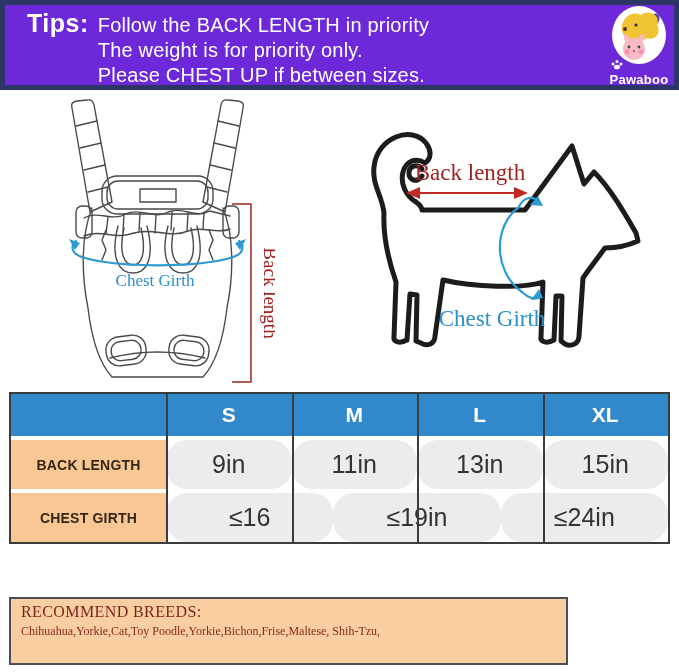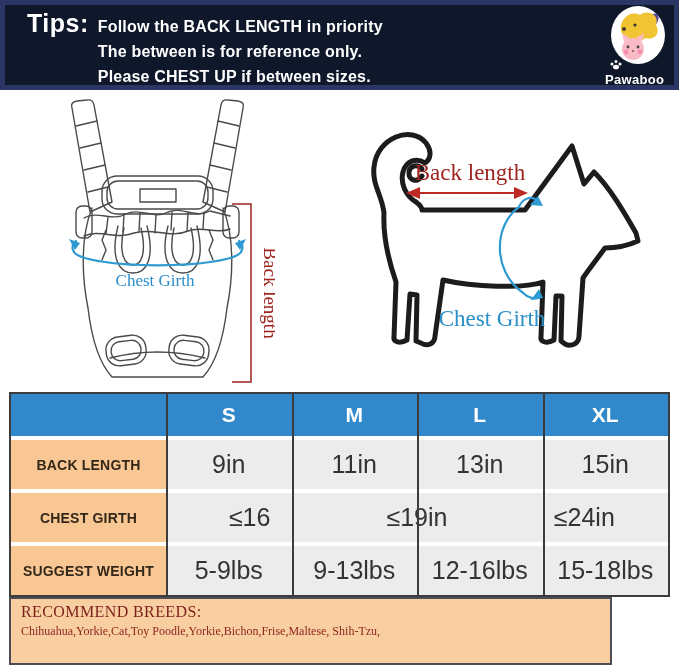--- a/index.html
+++ b/index.html
@@ -1,60 +1,60 @@
 <!DOCTYPE html>
 <html><head>
 <meta charset="utf-8">
 <style>
   html,body{margin:0;padding:0;}
   body{width:679px;height:672px;background:#ffffff;position:relative;overflow:hidden;
        font-family:"Liberation Sans", sans-serif;}
 
   
   .banner{position:absolute;left:0;top:0;width:679px;height:90px;box-sizing:border-box;
-          background:#0f172a;border:5px solid #2b3664;}
+          background:#6d28d9;border:5px solid #2b3664;}
   .banner-inner{display:flex;align-items:baseline;padding:4px 0 0 22px;color:#fff;}
   .tips-label{font-size:25px;font-weight:bold;margin-right:9px;letter-spacing:0.5px;}
-  .tip-lines{font-size:16px;font-weight:bold;line-height:25px;letter-spacing:0.2px;}
-  .logo{position:absolute;right:6px;top:4px;width:68px;color:#fff;}
+  .tip-lines{font-size:20px;font-weight:normal;line-height:25px;letter-spacing:0.2px;}
+  .logo{position:absolute;right:6px;top:4px;width:68px;text-align:center;color:#fff;}
   .logo-brand{font-size:13px;font-weight:bold;margin-top:-2px;letter-spacing:0.3px;}
 
   
   .carrier-svg{position:absolute;left:40px;top:96px;}
   .dog-svg{position:absolute;left:342px;top:112px;}
 
   
   .size-table{position:absolute;left:9px;top:392px;width:661px;box-sizing:border-box;
               border:2px solid #3c3c3c;background:#fff;overflow:hidden;}
   .tr{display:flex;}
   .tr.header{height:42px;background:#3189cb;}
   .tr.data{height:49px;margin-top:4px;}
   .tc{display:flex;align-items:center;justify-content:center;}
   .c0{width:155px;flex:none;}
   .th{flex:1;color:#fff;font-size:21px;font-weight:bold;}
   .tlabel{background:#f9c793;color:#33271a;font-weight:bold;font-size:14px;letter-spacing:0.2px;}
-  .tval{flex:1;background:#ececec;color:#333;font-size:25px;}
+  .tval{flex:1;background:#ececec;color:#333;font-size:25px;border-radius:21px;}
   .vline{position:absolute;top:0;bottom:0;width:2px;background:#3c3c3c;}
 
   
-  .breeds{position:absolute;left:9px;top:597px;width:603px;height:68px;box-sizing:border-box;
+  .breeds{position:absolute;left:9px;top:597px;width:559px;height:68px;box-sizing:border-box;
           background:#f9cfa2;border:2px solid #4d4d57;padding:3px 10px 0 10px;
           font-family:"Liberation Serif", serif;}
   .breeds-title{font-size:16px;line-height:19px;color:#7c1e1a;letter-spacing:0.4px;}
   .breeds-line{font-size:12px;line-height:21px;color:#8e261c;}
 </style>
 </head>
 <body>
 
 <div class="banner">
   <div class="banner-inner">
     <span class="tips-label">Tips:</span>
     <div class="tip-lines">
       <div>Follow the BACK LENGTH in priority</div>
-      <div>The between is for reference only.</div>
+      <div>The weight is for priority only.</div>
       <div>Please CHEST UP if between sizes.</div>
     </div>
   </div>
 </div>
 
 <div class="logo">
   <svg width="66" height="66" viewBox="0 0 66 66">
     <ellipse cx="33" cy="31" rx="27" ry="29" fill="#ffffff"></ellipse>
     <ellipse cx="48" cy="16" rx="5" ry="7" fill="#57449c" transform="rotate(30 48 16)"></ellipse>
     <path d="M16 27 C14 14 26 6 35 11 C43 5 55 11 51 21 C56 29 49 37 41 34 C33 39 19 37 16 27 Z" fill="#f1c433"></path>
@@ -176,27 +176,20 @@
     <div class="tc tval">15in</div>
   </div>
 
   <div class="tr data">
     <div class="tc c0 tlabel">CHEST GIRTH</div>
     <div class="tc tval">≤16</div>
     <div class="tc tval">≤19in</div>
     <div class="tc tval">≤24in</div>
   </div>
 
-  <div class="tr data">
-    <div class="tc c0 tlabel">SUGGEST WEIGHT</div>
-    <div class="tc tval">5-9lbs</div>
-    <div class="tc tval">9-13lbs</div>
-    <div class="tc tval">12-16lbs</div>
-    <div class="tc tval">15-18lbs</div>
-  </div>
 
   <div class="vline" style="left:155px"></div>
   <div class="vline" style="left:280.5px"></div>
   <div class="vline" style="left:406px"></div>
   <div class="vline" style="left:531.5px"></div>
 </div>
 
 <div class="breeds">
   <div class="breeds-title">RECOMMEND BREEDS:</div>
   <div class="breeds-line">Chihuahua,Yorkie,Cat,Toy Poodle,Yorkie,Bichon,Frise,Maltese, Shih-Tzu,</div>

